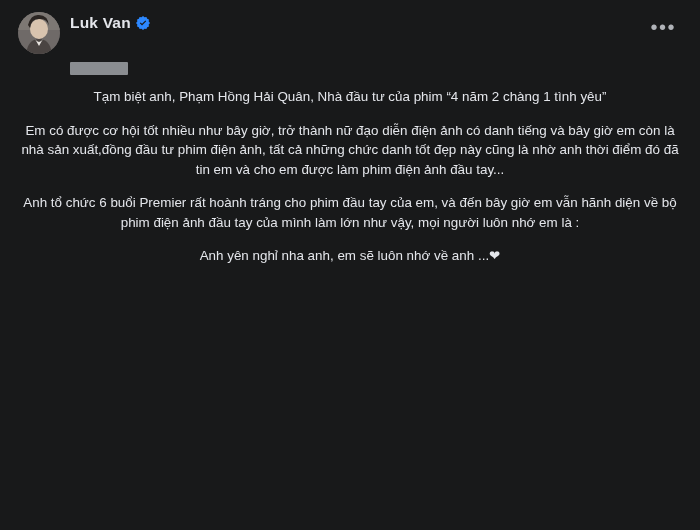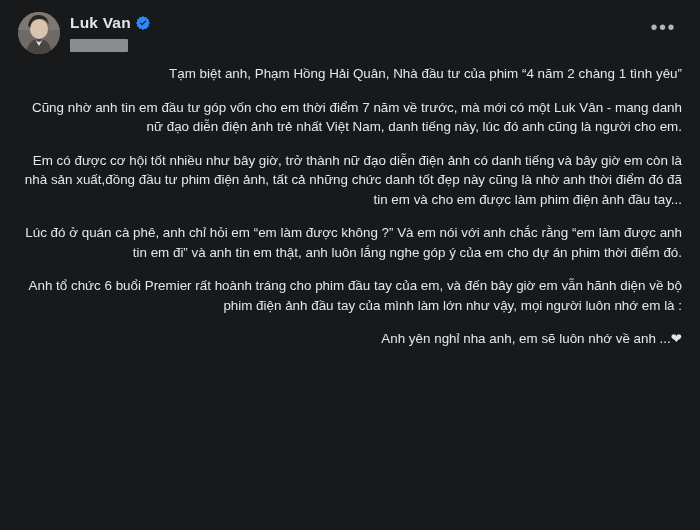--- a/index.html
+++ b/index.html
@@ -37,20 +37,21 @@
     background: #3a3b3c;
     position: relative;
   }
   .avatar svg { display: block; }
   .header-text {
     margin-left: 10px;
     display: flex;
     flex-direction: column;
     justify-content: flex-start;
     padding-top: 2px;
+    gap: 23px;
   }
   .name-row {
     display: flex;
     align-items: center;
   }
   .author-name {
     font-size: 15.5px;
     font-weight: bold;
     color: #e4e6eb;
     letter-spacing: .2px;
@@ -82,21 +83,21 @@
     padding: 2px 4px;
   }
   .post-body {
     padding: 2px 4px 0 4px;
     font-size: 13.4px;
     line-height: 19.5px;
     color: #e4e6eb;
   }
   .post-body p {
     margin: 0 0 14px 0;
-    text-align: right;
+    text-align: center;
   }
   .post-body p.last {
     margin-bottom: 16px;
   }
 </style>
 </head>
 <body>
 
 <div class="post">
 
@@ -123,20 +124,18 @@
       </div>
       <div class="meta-row">
         <span class="meta-redacted"></span>
       </div>
     </div>
     <div class="more-btn">•••</div>
   </div>
 
   <div class="post-body">
     <p>Tạm biệt anh, Phạm Hồng Hải Quân, Nhà đầu tư của phim “4 năm 2 chàng 1 tình yêu”</p>
-    <p>Cũng nhờ anh tin em đầu tư góp vốn cho em thời điểm 7 năm về trước, mà mới có một Luk Vân - mang danh nữ đạo diễn điện ảnh trẻ nhất Việt Nam, danh tiếng này, lúc đó anh cũng là người cho em.</p>
     <p>Em có được cơ hội tốt nhiều như bây giờ, trở thành nữ đạo diễn điện ảnh có danh tiếng và bây giờ em còn là nhà sản xuất,đồng đầu tư phim điện ảnh, tất cả những chức danh tốt đẹp này cũng là nhờ anh thời điểm đó đã tin em và cho em được làm phim điện ảnh đầu tay...</p>
-    <p>Lúc đó ở quán cà phê, anh chỉ hỏi em “em làm được không ?” Và em nói với anh chắc rằng “em làm được anh tin em đi” và anh tin em thật, anh luôn lắng nghe góp ý của em cho dự án phim thời điểm đó.</p>
     <p>Anh tổ chức 6 buổi Premier rất hoành tráng cho phim đầu tay của em, và đến bây giờ em vẫn hãnh diện về bộ phim điện ảnh đầu tay của mình làm lớn như vậy, mọi người luôn nhớ em là :</p>
     <p class="last">Anh yên nghỉ nha anh, em sẽ luôn nhớ về anh ...❤</p>
   </div>
 
 </div>
 
 </body></html>

